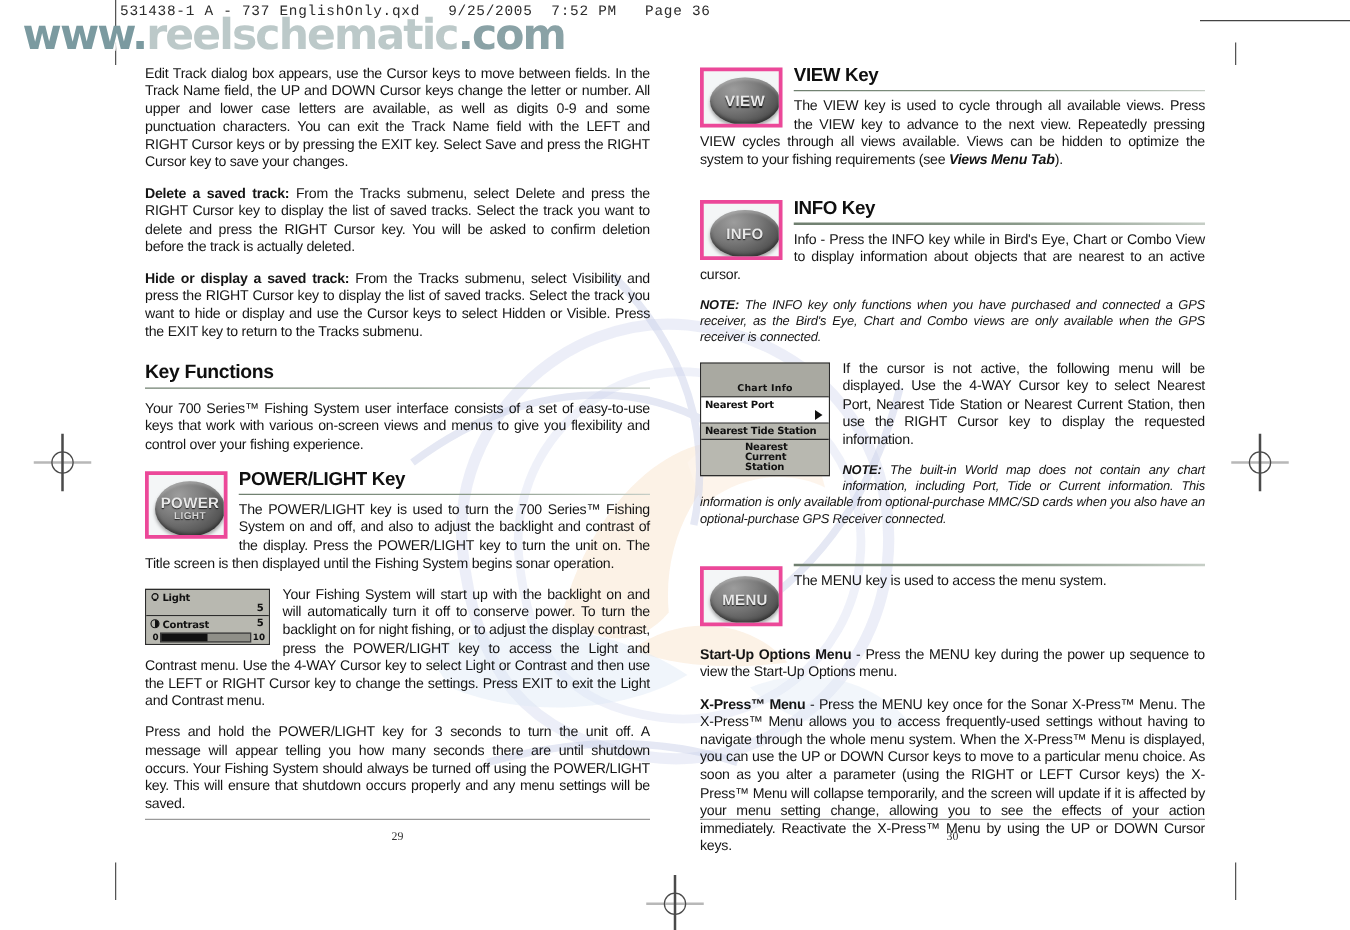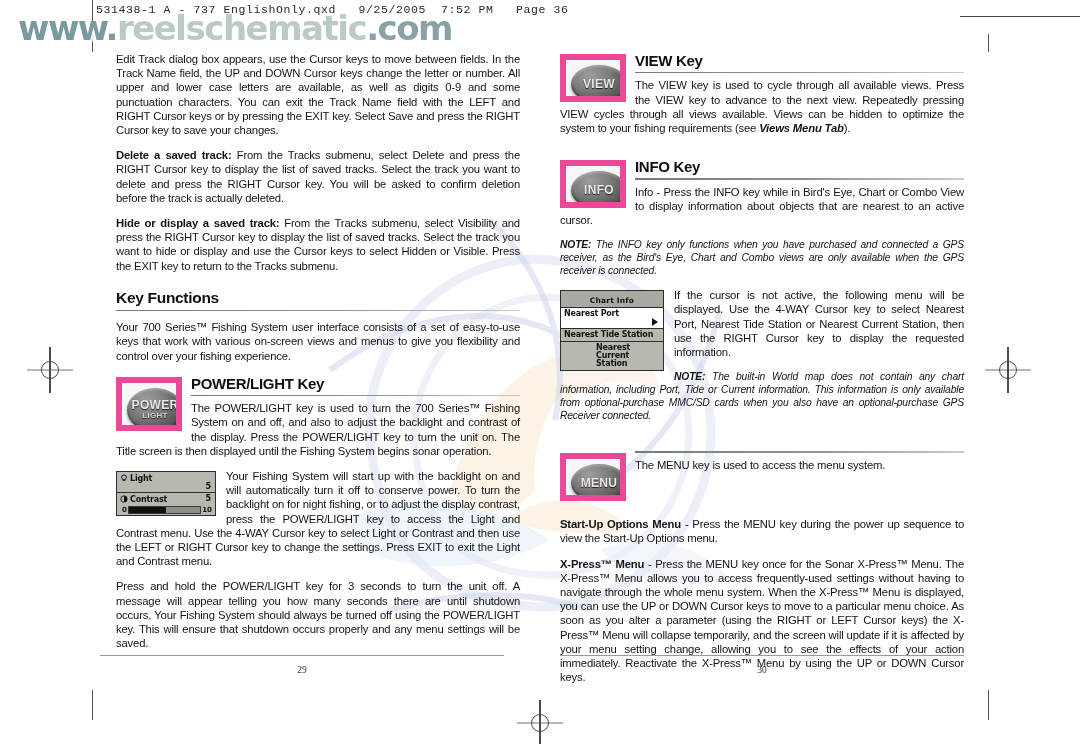--- a/index.html
+++ b/index.html
@@ -113,21 +113,21 @@
   }
   #page-left  { left: 116px; }
   #page-right { left: 560px; }
 
   .col-footer {
     position: absolute;
     left: 0; width: 404px;
     top: 655px;
     z-index: 10;
   }
-  #footer-left  { left: 100px; }
+  #footer-left  { left: 116px; }
   #footer-right { left: 560px; }
   .footer-rule {
     width: 100%; height: 1px;
     background: #9a9a9a;
   }
   .footer-num {
     margin-top: 9px;
     text-align: center;
     font-size: 9.5px;
     color: #333;
@@ -171,21 +171,21 @@
   }
 
   
   .key-block { margin-top: 12px; }
   .key-block::after { content: ""; display: block; clear: both; }
 
   .key-icon {
     float: left;
     width: 66px; height: 48px;
     margin: 2px 9px 2px 0;
-    border: 6px solid #ec4899;
+    border: 3px solid #ec4899;
     background: #f4f6f7;
     position: relative;
     overflow: hidden;
     padding-left: 36px;
   }
   .key-icon .btn {
     position: absolute;
     left: 5px; top: 5px;
     width: 56px; height: 38px;
     border-radius: 50%;
@@ -296,21 +296,21 @@
   }
 
   
   #chart-info-menu { width: 104px; }
   #chart-info-menu .ci-title {
     background: #a9a9a1;
     border-bottom: 1.2px solid #2c2c2c;
     text-align: center;
     font-weight: bold;
     font-size: 7.5px;
-    padding: 6px 0 2px 0;
+    padding: 16px 0 2px 0;
     letter-spacing: 0.2px;
   }
   #chart-info-menu .ci-item {
     border-bottom: 1.2px solid #2c2c2c;
     background: #b8b8b0;
     font-weight: bold;
     font-size: 8px;
     padding: 2px 2px 2px 3px;
     position: relative;
     letter-spacing: -0.2px;

